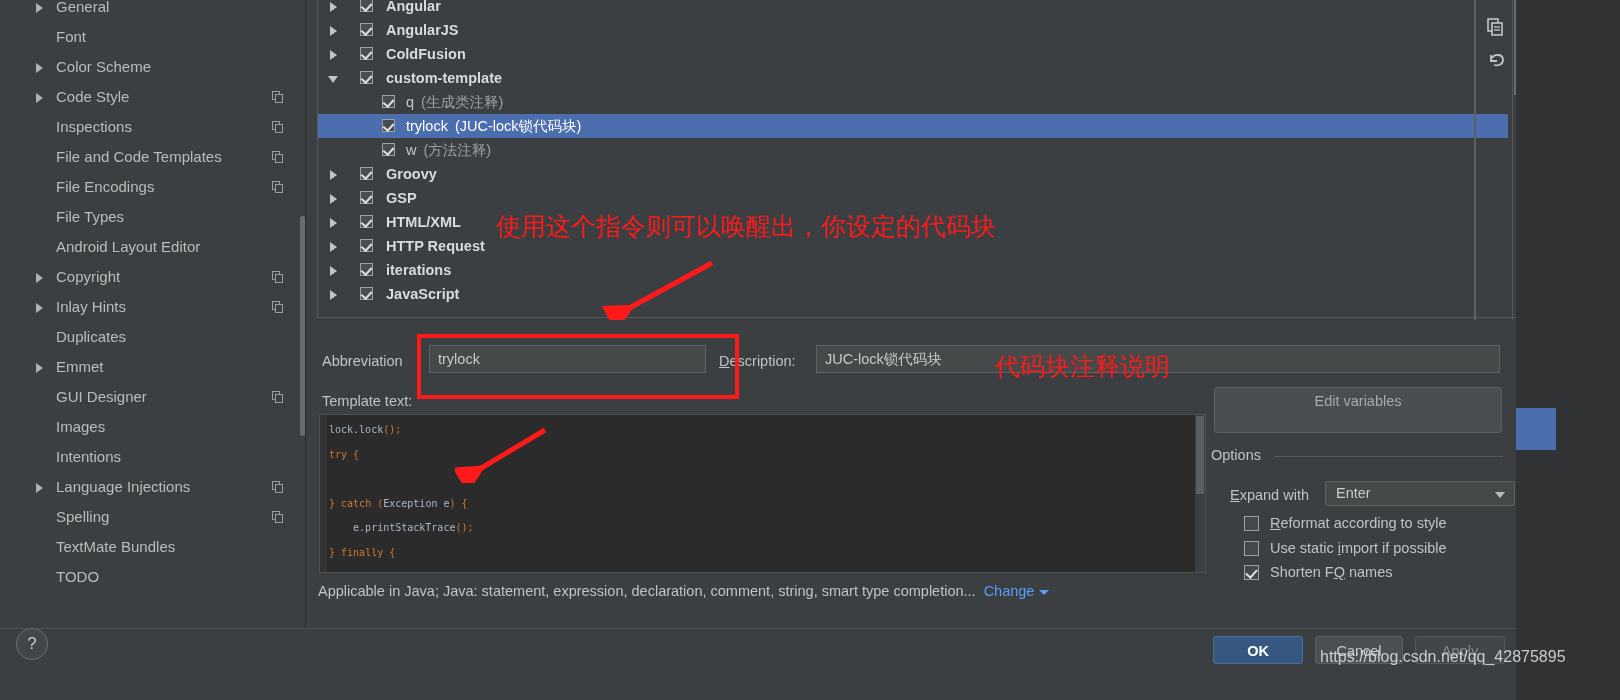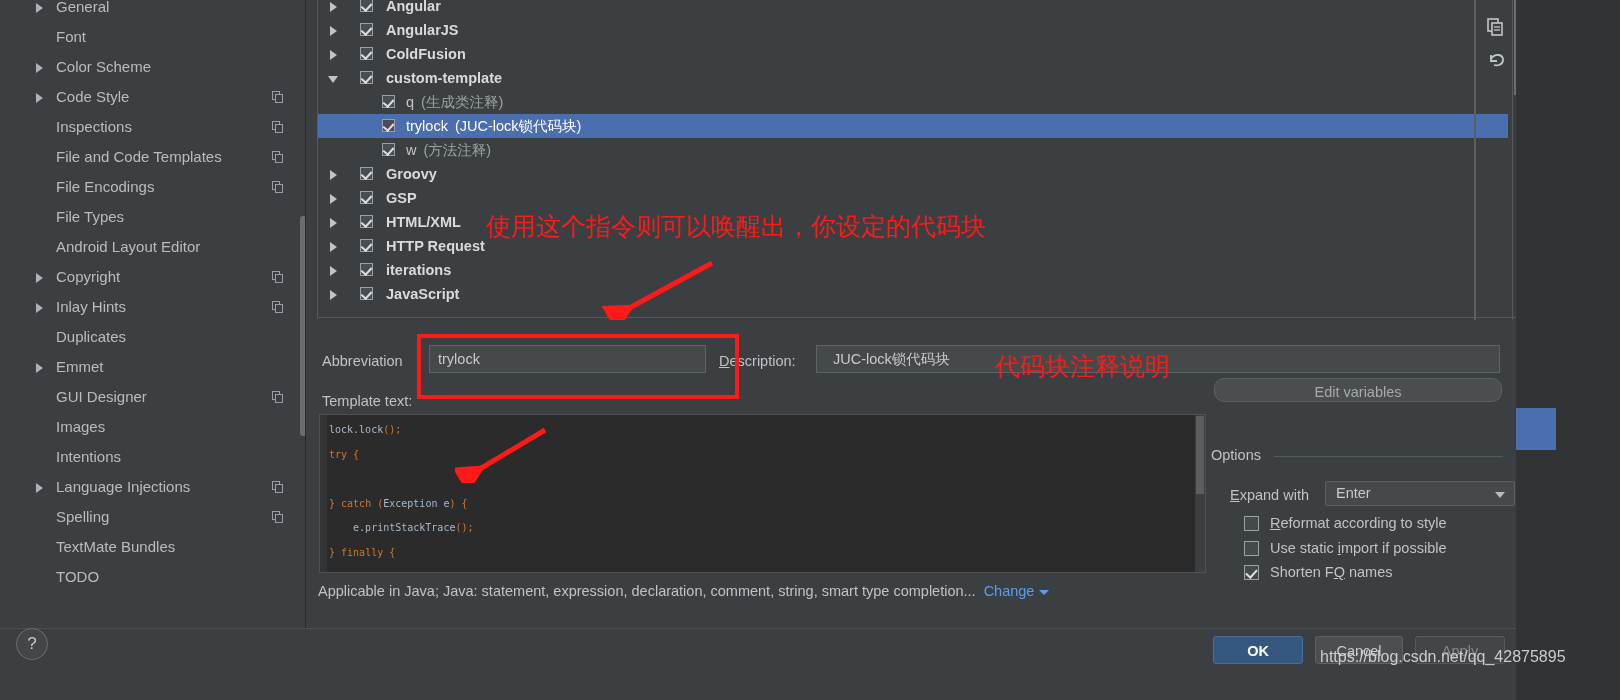--- a/index.html
+++ b/index.html
@@ -112,21 +112,21 @@
   #abbr-input {
     position: absolute; left: 123px; top: 0px; width: 277px; height: 28px;
     background: #45494a; border: 1px solid #5e6366; color: #c8cbcd;
     font-size: 14.5px; padding-left: 8px; font-family: "Liberation Sans", sans-serif;
     outline: none;
   }
   #desc-label { position: absolute; left: 413px; top: 8px; }
   #desc-input {
     position: absolute; left: 510px; top: 0px; width: 684px; height: 28px;
     background: #45494a; border: 1px solid #5e6366; color: #c8cbcd;
-    font-size: 14.5px; padding-left: 16px; font-family: "Liberation Sans", sans-serif;
+    font-size: 14.5px; padding-left: 8px; font-family: "Liberation Sans", sans-serif;
     outline: none;
   }
 
   
   #tpl-label { position: absolute; left: 16px; top: 393px; color: #bfc3c6; font-size: 14.5px; }
   #editor {
     position: absolute; left: 13px; top: 414px; width: 887px; height: 159px;
     background: #2b2b2b; border: 1px solid #4e5254; overflow: hidden;
   }
   #gutter { position: absolute; left: 0; top: 0; width: 7px; height: 159px; background: #313335; }
@@ -148,22 +148,22 @@
   #change-link { color: #589df6; margin-left: 8px; }
   #change-caret {
     display: inline-block; margin-left: 5px;
     width: 0; height: 0; border-left: 5px solid transparent;
     border-right: 5px solid transparent; border-top: 5px solid #589df6;
     vertical-align: middle;
   }
 
   
   #edit-vars {
-    position: absolute; left: 908px; top: 378px; width: 288px; height: 24px;
-    background: #4a4e50; border: 1px solid #5c6063; border-radius: 10px;
+    position: absolute; left: 908px; top: 387px; width: 288px; height: 46px;
+    background: #4a4e50; border: 1px solid #5c6063; border-radius: 3px;
     color: #a6aaad; font-size: 14.5px; text-align: center; line-height: 27px;
   }
   #options-title { position: absolute; left: 905px; top: 447px; color: #bfc3c6; font-size: 14.5px; }
   #options-rule {
     position: absolute; left: 968px; top: 456px; width: 229px; height: 1px; background: #555a5d;
   }
   #expand-label { position: absolute; left: 924px; top: 487px; color: #bfc3c6; font-size: 14.5px; }
   #expand-select {
     position: absolute; left: 1019px; top: 481px; width: 190px; height: 25px;
     background: #45494a; border: 1px solid #5c6063; border-radius: 2px;
@@ -217,21 +217,21 @@
   #cancel-btn { left: 1315px; width: 88px; background: #4b4f51; border: 1px solid #5d6163; color: #c7cbcd; }
   #apply-btn { left: 1415px; width: 90px; background: #424648; border: 1px solid #55595b; color: #85898b; }
 
   #watermark {
     position: absolute; left: 1320px; top: 648px; font-size: 16px; color: #d6d9db;
     white-space: nowrap; opacity: .92;
   }
 
   
   .red-text { position: absolute; color: #ff1a1a; font-size: 25px; white-space: nowrap; font-family: "DejaVu Sans", sans-serif; }
-  #red-note-1 { left: 486px; top: 210px; }
+  #red-note-1 { left: 496px; top: 210px; }
   #red-note-2 { left: 995px; top: 350px; }
   #red-box {
     position: absolute; left: 417px; top: 334px; width: 322px; height: 65px;
     border: 4px solid #ff1a1a; background: transparent;
   }
   .red-arrow { position: absolute; }
 </style>
 </head>
 <body>
 

